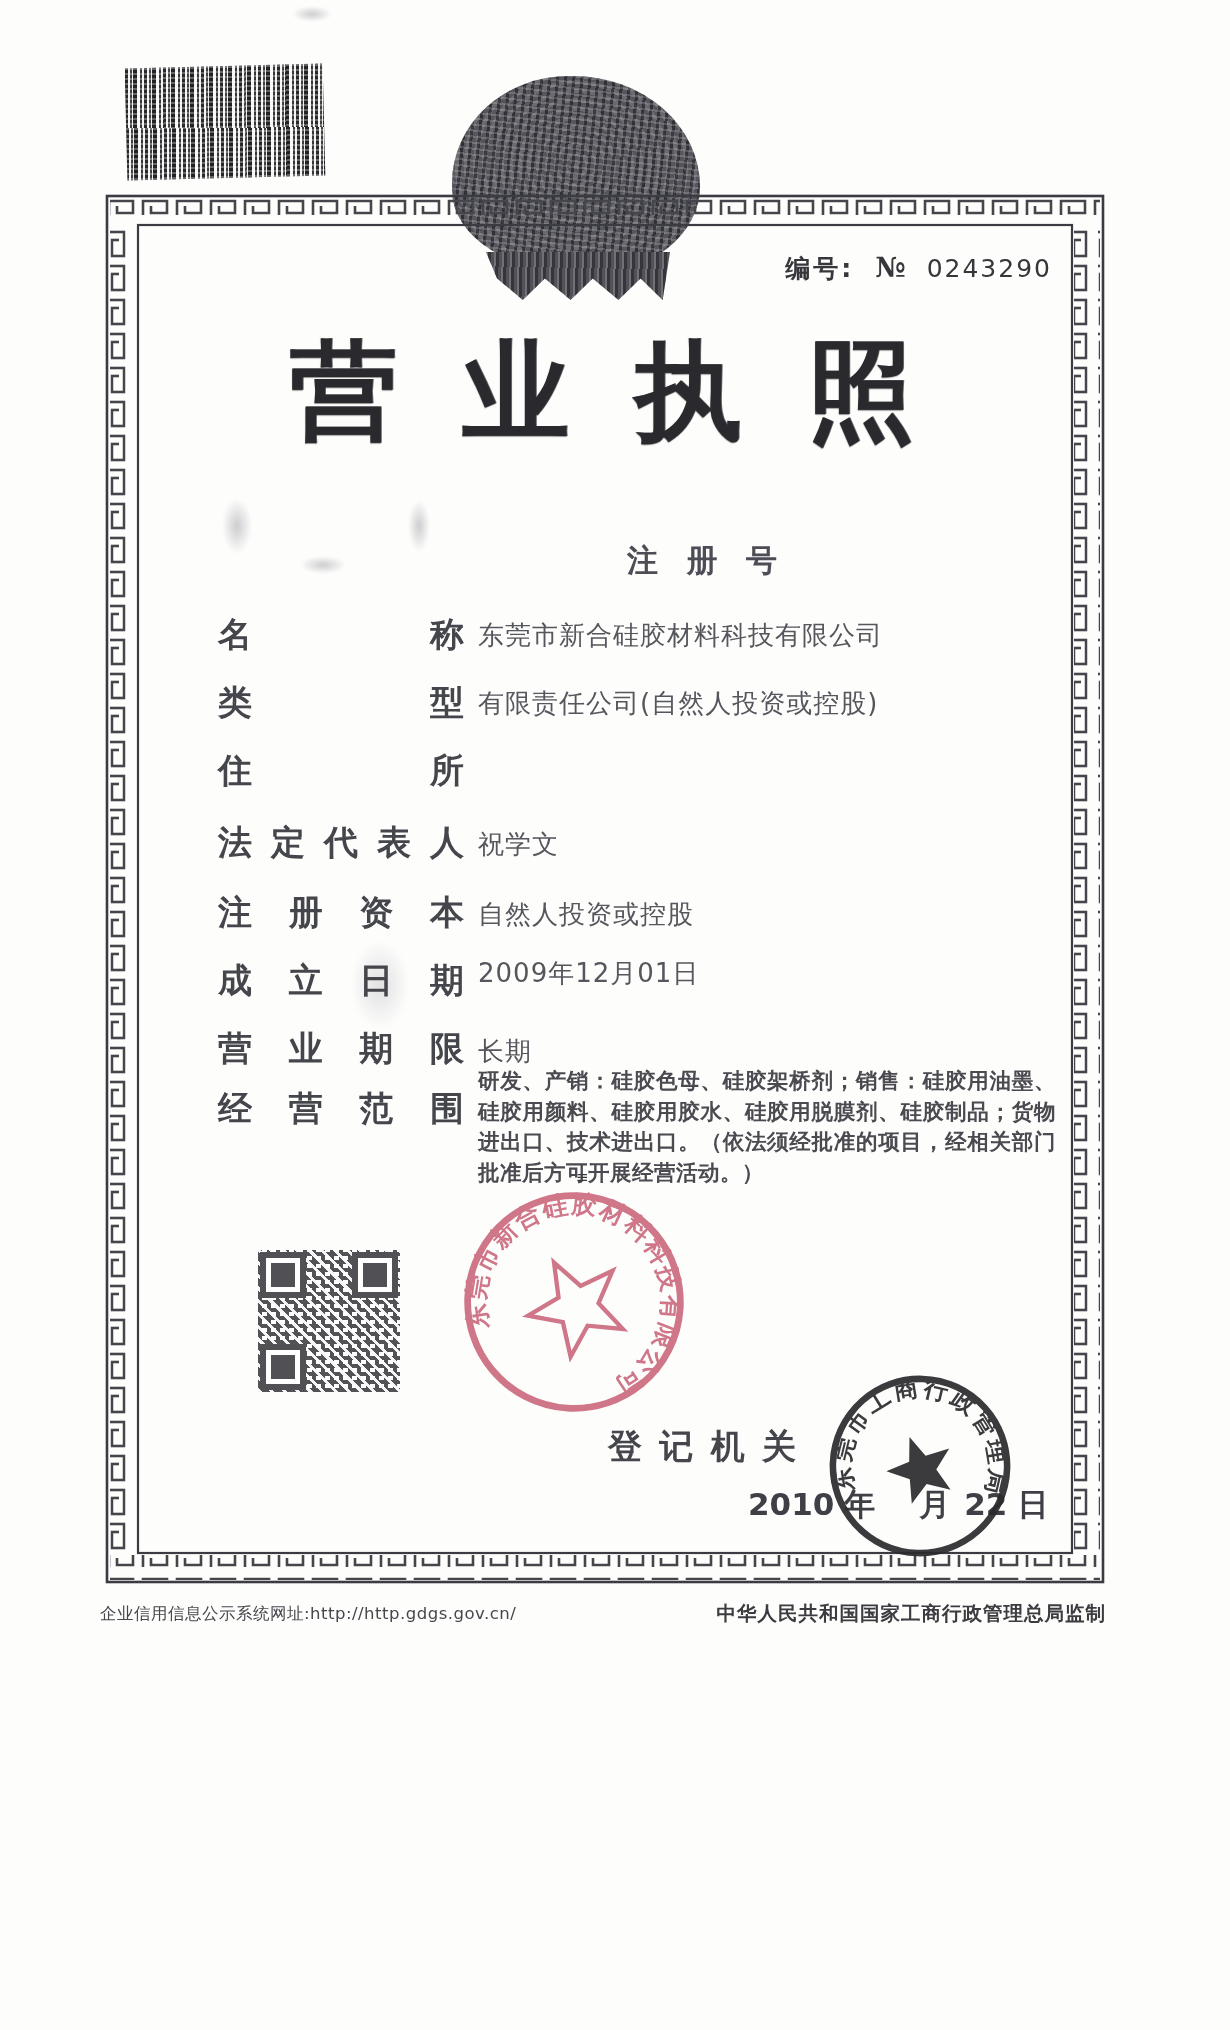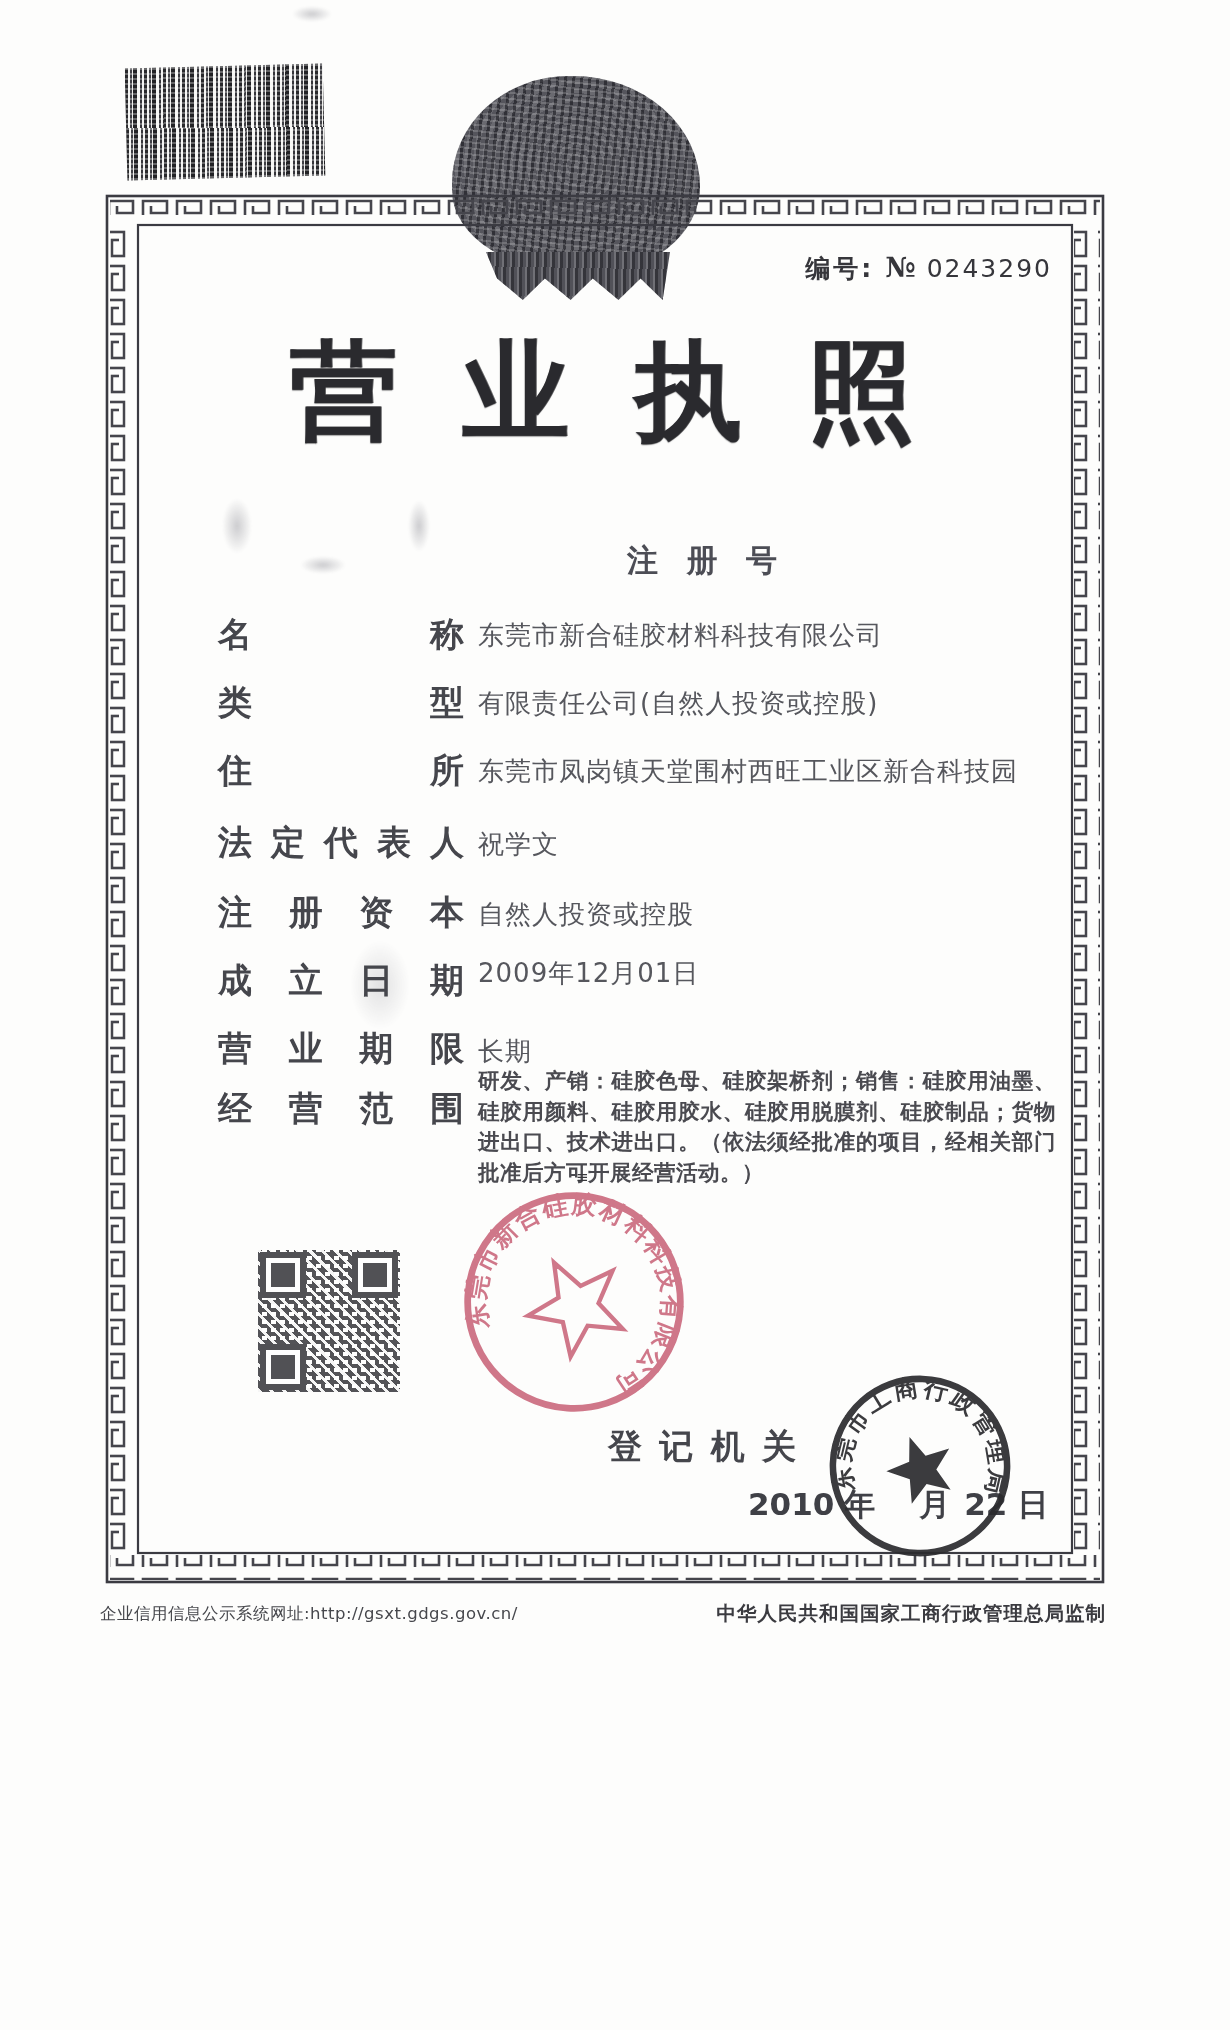--- a/index.html
+++ b/index.html
@@ -23,21 +23,21 @@
       repeating-linear-gradient(7deg, rgba(255,255,255,.17) 0 2px, transparent 2px 6px),
       repeating-linear-gradient(96deg, rgba(18,18,24,.55) 0 3px, transparent 3px 8px),
       repeating-radial-gradient(circle at 50% 45%, rgba(255,255,255,.12) 0 4px, transparent 4px 9px);}
   .emblem .base{position:absolute;left:34px;top:176px;width:184px;height:48px;
     background-color:#515158;
     background-image:repeating-linear-gradient(92deg, rgba(255,255,255,.18) 0 2px, rgba(10,10,14,.4) 2px 5px, transparent 5px 8px);
     clip-path:polygon(0 0,100% 0,96% 100%,84% 55%,72% 100%,58% 55%,46% 100%,32% 55%,20% 100%,6% 55%);}
   
   .frame{position:absolute;left:105px;top:194px;}
   
-  .serial{position:absolute;top:251px;right:178px;display:flex;align-items:baseline;gap:11px;color:#36363b;}
+  .serial{position:absolute;top:251px;right:178px;display:flex;align-items:baseline;gap:21px;color:#36363b;}
   .serial-prefix{font-size:25px;font-weight:700;letter-spacing:3px;}
   .serial-no{font-size:28px;font-weight:700;font-family:"DejaVu Serif",serif;}
   .serial-digits{font-size:25px;letter-spacing:2px;}
   
   .title{position:absolute;left:290px;top:320px;width:624px;height:126px;
     font-size:107px;font-weight:900;color:#2a2a2e;
     text-shadow:1px 0 0 rgba(30,30,34,.65), 0 1px 1px rgba(40,40,44,.5);}
   .justify-chars{display:flex;justify-content:space-between;}
   
   .reg-label{position:absolute;left:627px;top:540px;width:150px;font-size:31px;font-weight:700;color:#4c4d55;}
@@ -136,21 +136,20 @@
   <div class="flabel justify-chars" style="top:680px;">
       <span>类</span>
       <span>型</span>
     </div>
   <div class="fvalue" style="top:686px;">有限责任公司(自然人投资或控股)</div>
 
   <div class="flabel justify-chars" style="top:748px;">
       <span>住</span>
       <span>所</span>
     </div>
-  <div class="fvalue" style="top:754px;">东莞市凤岗镇天堂围村西旺工业区新合科技园</div>
 
   <div class="flabel justify-chars" style="top:820px;">
       <span>法</span>
       <span>定</span>
       <span>代</span>
       <span>表</span>
       <span>人</span>
     </div>
   <div class="fvalue" style="top:827px;">祝学文</div>
 
@@ -223,16 +222,16 @@
     <defs>
       <path id="stampArc" d="M90,90 m-64,0 a64,64 0 1,1 128,0 a64,64 0 1,1 -128,0"></path>
     </defs>
     <circle cx="90" cy="90" r="80" fill="none" stroke="currentColor" stroke-width="6"></circle>
     <text font-size="22" font-weight="700" fill="currentColor" letter-spacing="3">
       <textPath href="#stampArc" startOffset="0">东莞市工商行政管理局</textPath>
     </text>
     <path d="M0,-52 L12.9,-17.8 49.5,-16.1 20.9,6.8 30.6,42.1 0,22 -30.6,42.1 -20.9,6.8 -49.5,-16.1 -12.9,-17.8 Z" transform="translate(90,94) scale(0.62)" fill="currentColor"></path>
   </svg>
 
-  <div class="footer-left">企业信用信息公示系统网址:http://gsxt.gdgs.gov.cn/</div>
+  <div class="footer-left">企业信用信息公示系统网址:http://http.gdgs.gov.cn/</div>
   <div class="footer-right">中华人民共和国国家工商行政管理总局监制</div>
 
 </div>
 
 </body></html>

